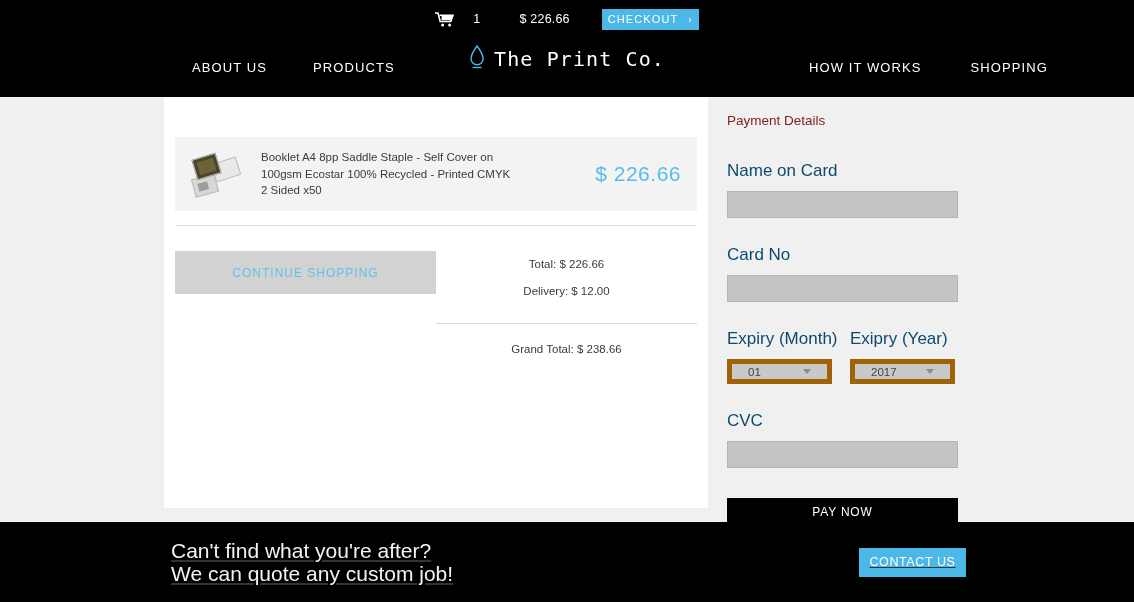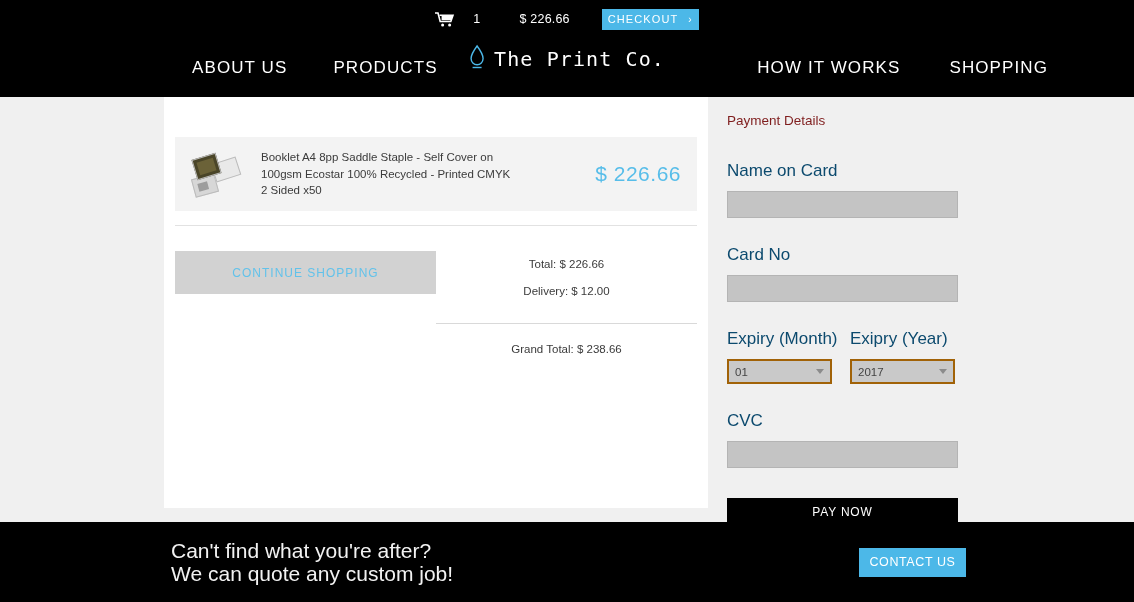--- a/index.html
+++ b/index.html
@@ -77,21 +77,21 @@
     align-items: center;
     position: relative;
     padding: 0 0;
   }
 
   .nav-left { display:flex; gap: 46px; margin-left: 192px; }
   .nav-right { display:flex; gap: 49px; position:absolute; right: 86px; }
 
   .nav-link {
     color: #fff;
-    font-size: 17px;
+    font-size: 13px;
     letter-spacing: 1.1px;
     text-decoration: none;
     cursor: pointer;
     white-space: nowrap;
   }
 
   .logo {
     position: absolute;
     left: 50%;
     transform: translateX(-50%);
@@ -255,24 +255,24 @@
 
   .expiry-row { margin-top: 27px; display: flex; gap: 18px; }
   .expiry-col { width: 105px; }
   .expiry-col .field-label { white-space: nowrap; }
 
   .select-box {
     margin-top: 10px;
     width: 105px;
     height: 25px;
     background: #c9c9c9;
-    border: 2px solid #a16207;
-    display: flex;
-    align-items: center;
-    padding: 0 6px;
+    border: 5px solid #a16207;
+    display: flex;
+    align-items: center;
+    padding: 0 16px;
     font-size: 11.5px;
     color: #444;
     cursor: pointer;
   }
   .select-box .caret {
     margin-left: auto;
     width: 0; height: 0;
     border-left: 4px solid transparent;
     border-right: 4px solid transparent;
     border-top: 5px solid #8b8b8b;
@@ -297,20 +297,21 @@
   
   .footer {
     position: absolute;
     left: 0;
     bottom: 0;
     width: 1134px;
     height: 80px;
     background: #000;
     display: flex;
     align-items: center;
+    text-decoration: underline;
   }
 
   .footer-text {
     margin-left: 171px;
     color: #f2f2f2;
     font-size: 21px;
     line-height: 23.5px;
     font-weight: 300;
   }
 

